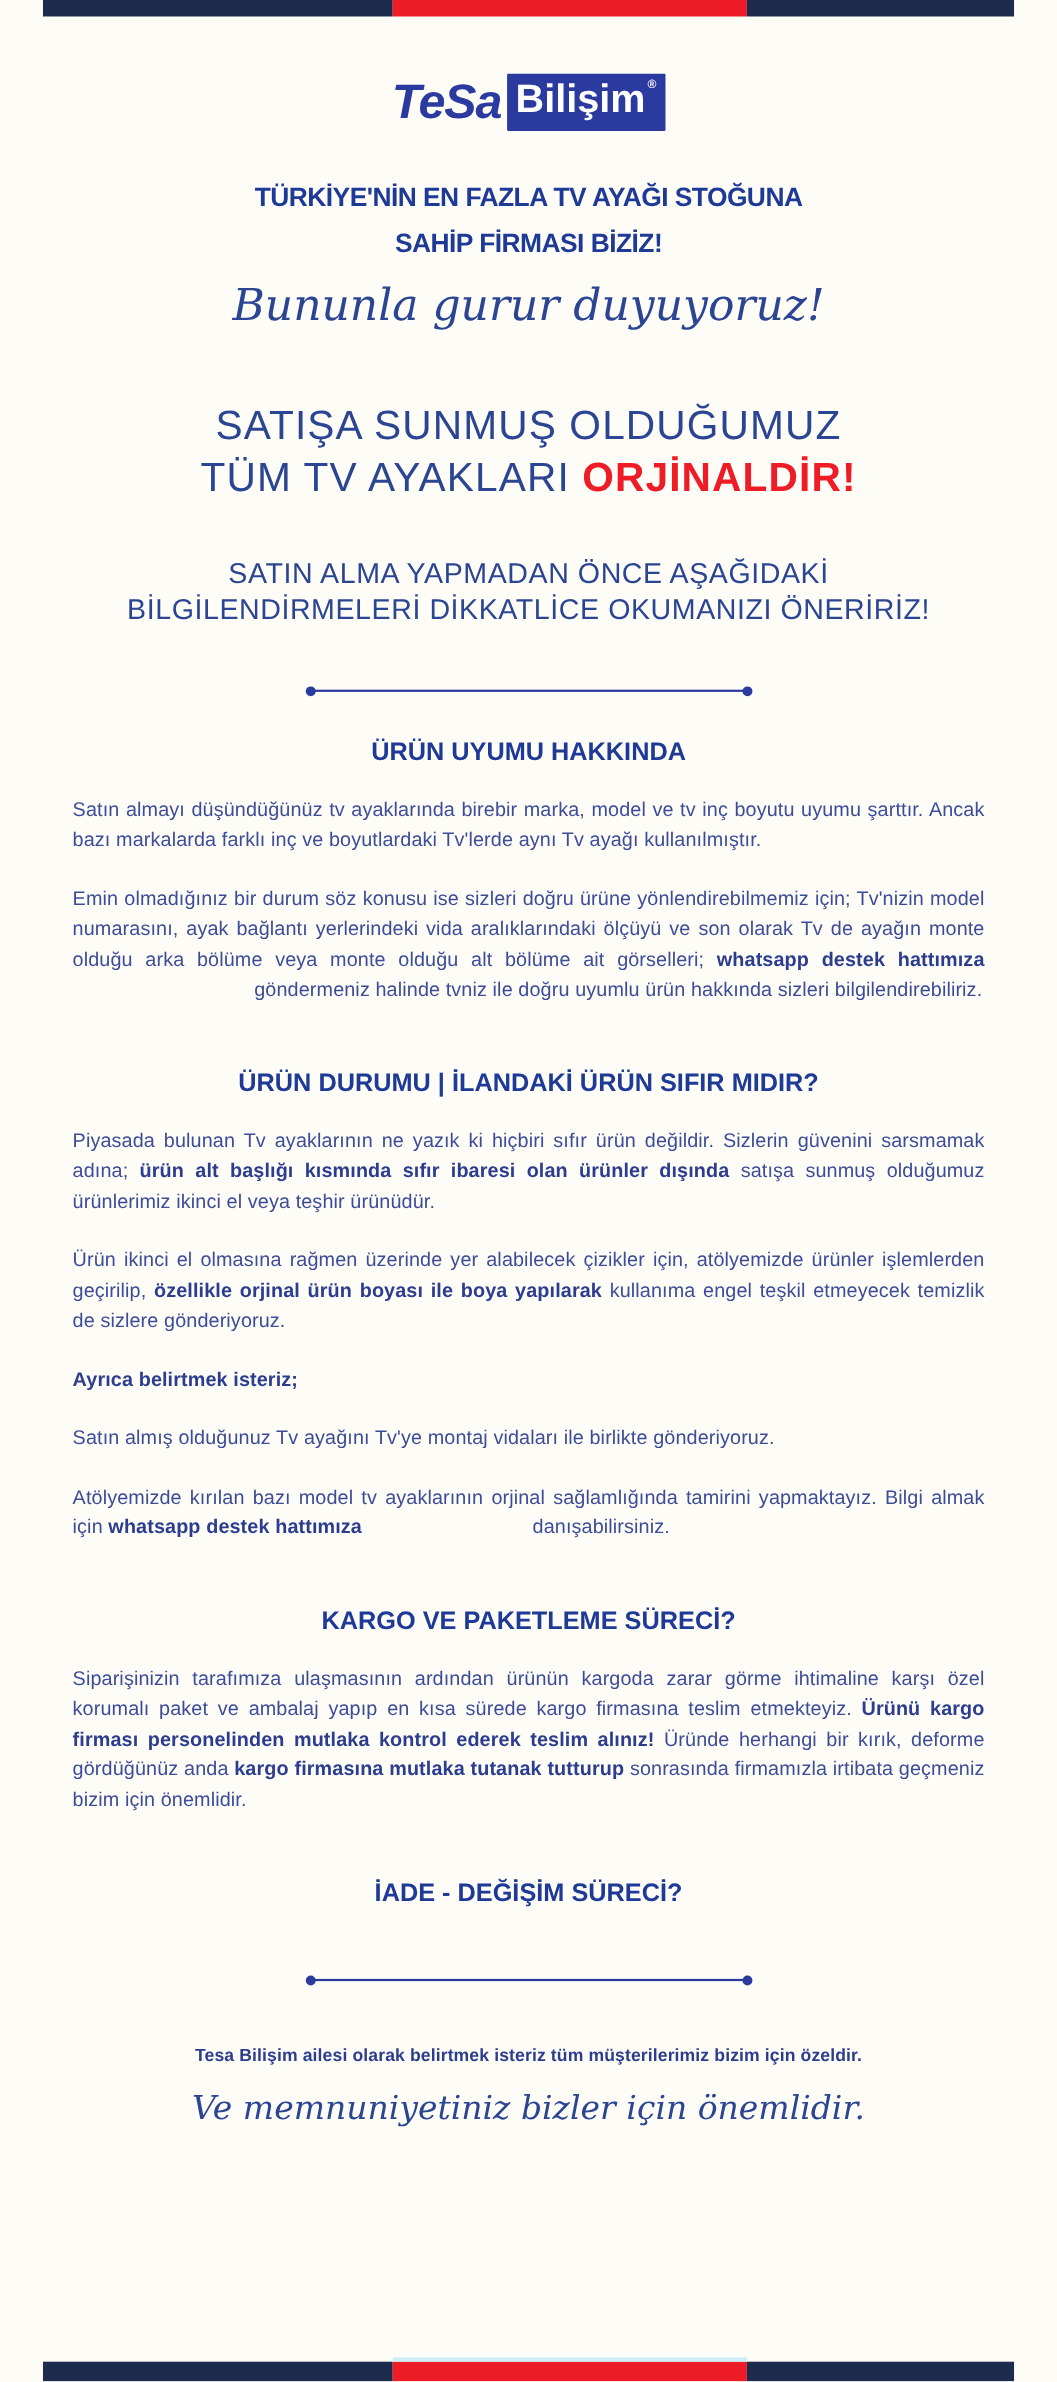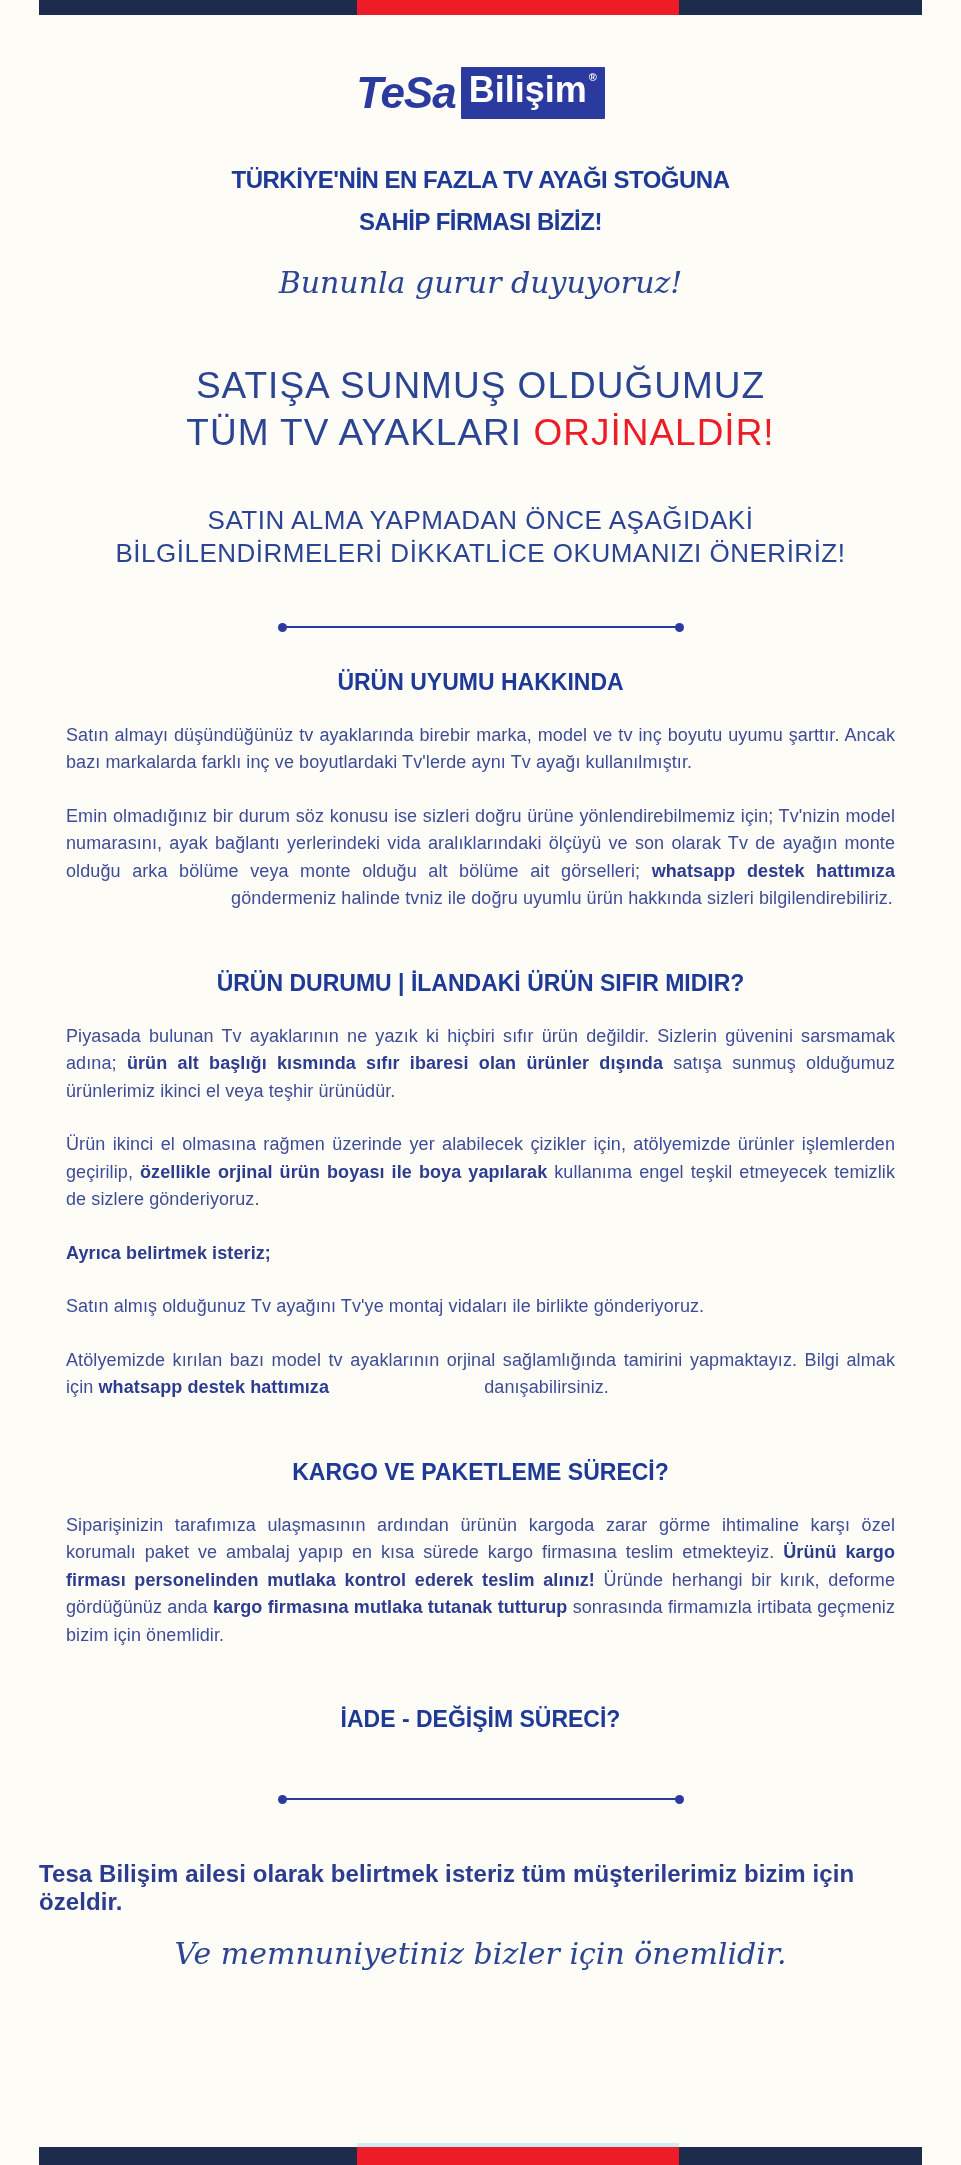--- a/index.html
+++ b/index.html
@@ -43,27 +43,27 @@
   h1{
     margin:40px 0 0 0;text-align:center;color:var(--blue-heading);
     font-size:24px;line-height:42px;font-weight:bold;letter-spacing:-0.5px;
     font-stretch:condensed;
   }
   h1 .l,h2 .l,.note .l{display:block;}
   .script{
     font-family:"DejaVu Serif", serif;font-style:italic;color:var(--blue-sub);
     text-align:center;
   }
-  .script.lg{margin-top:22px;font-size:30px;}
+  .script.lg{margin-top:12px;font-size:40px;}
   .script.md{margin-top:20px;font-size:30px;}
   h2{
     margin:62px 0 12px 0;text-align:center;color:var(--blue-sub);
     font-size:37px;line-height:47px;font-weight:normal;letter-spacing:1px;
   }
-  .red-text{color:var(--red);font-weight:normal;}
+  .red-text{color:var(--red);font-weight:bold;}
   .note{
     margin:36px 0 0 0;text-align:center;color:var(--blue-sub);
     font-size:26px;line-height:33px;font-weight:normal;letter-spacing:0.5px;
   }
   
   .divider{width:406px;position:relative;height:9px;flex:0 0 auto;}
   .divider.first{margin-top:53px;}
   .divider.second{margin-top:46px;}
   .divider::before{
     content:"";position:absolute;left:4px;right:4px;top:3px;
@@ -82,21 +82,21 @@
   }
   section p{
     margin:26px 0 0 0;color:var(--blue-body);font-size:18px;line-height:27.5px;
     text-align:justify;letter-spacing:0.1px;
   }
   section p b{color:var(--blue-bold);}
   .gap{display:inline-block;height:1px;}
   
   .closing-bold{
     margin:56px 0 0 0;text-align:left;color:var(--blue-bold);
-    font-size:24px;font-weight:bold;letter-spacing:0.1px;
+    font-size:16px;font-weight:bold;letter-spacing:0.1px;
   }
 </style>
 </head>
 <body>
 
 <div class="page">
 
   <div class="bar top">
     <div class="bar-seg seg-navy-l"></div>
     <div class="bar-seg seg-red"></div>

